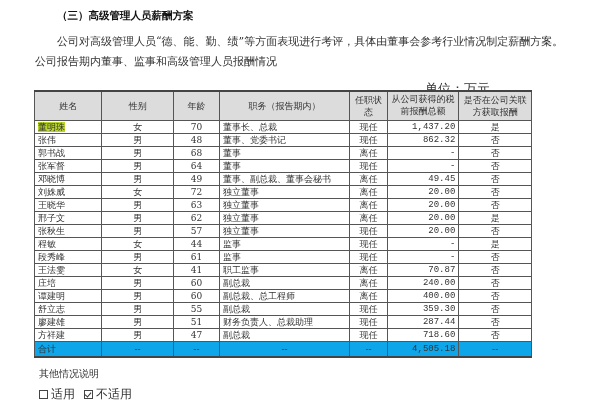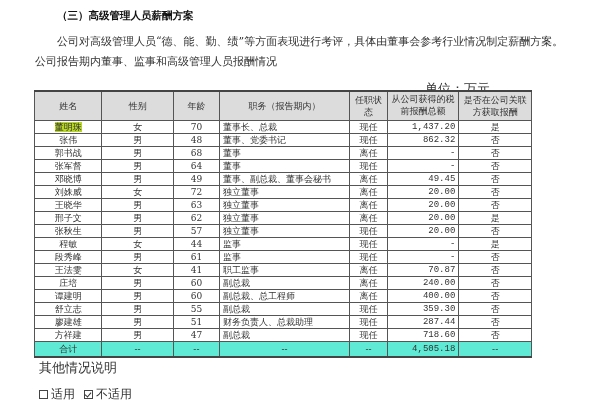--- a/index.html
+++ b/index.html
@@ -9,30 +9,30 @@
                    font-family:"DejaVu Sans", "Liberation Sans", sans-serif; }
   .para { position:absolute; font-size:11px; color:#333; white-space:nowrap; }
   .p1 { left:57px; top:34px; }
   .p2 { left:35px; top:54px; }
   .unit { position:absolute; right:110px; top:80px; font-size:13px; color:#333; }
   table.comp { position:absolute; left:34px; top:90px; border-collapse:collapse; width:498px;
                font-size:9px; color:#333; }
   table.comp td, table.comp th { border:1px solid #555; padding:0 3px; height:12px; line-height:12px; }
   table.comp thead th { background:#dcdcdc; font-weight:normal; height:28px; line-height:12px;
                         text-align:center; border-top:2px solid #444; }
-  table.comp tr.total td { background:#5eead4; height:14px; border-bottom:2px solid #444; }
-  .c-name { width:56px; text-align:center; }
+  table.comp tr.total td { background:#0ea5e9; height:14px; border-bottom:2px solid #444; }
+  .c-name { width:56px; text-align:left; }
   .c-gender { width:60px; text-align:center; }
   .c-age { width:36px; text-align:center; }
   .c-pos { width:115px; text-align:left; }
   .c-status { width:28px; text-align:center; }
   .c-pay { width:60px; text-align:right;font-family:Liberation Mono, monospace; }
   .c-rel { width:61px; text-align:center; }
   .hl { background:#b8d52a; }
-  .other { position:absolute; left:39px; top:359px; font-size:13px; color:#333; }
+  .other { position:absolute; left:39px; top:367px; font-size:10px; color:#333; }
   .applic { position:absolute; left:39px; top:386px; font-size:12px; color:#333; display:flex; align-items:center; gap:2px; }
   .box { display:inline-block; width:7px; height:7px; border:1px solid #444; position:relative; margin-right:1px; }
   .box.checked::after { content:""; position:absolute; left:1px; top:0px; width:3px; height:5px;
                         border-right:1px solid #333; border-bottom:1px solid #333; transform:rotate(40deg); }
   .sp { display:inline-block; width:5px; }
 </style>
 </head>
 <body>
 
 <div class="section-title">（三）高级管理人员薪酬方案</div>

